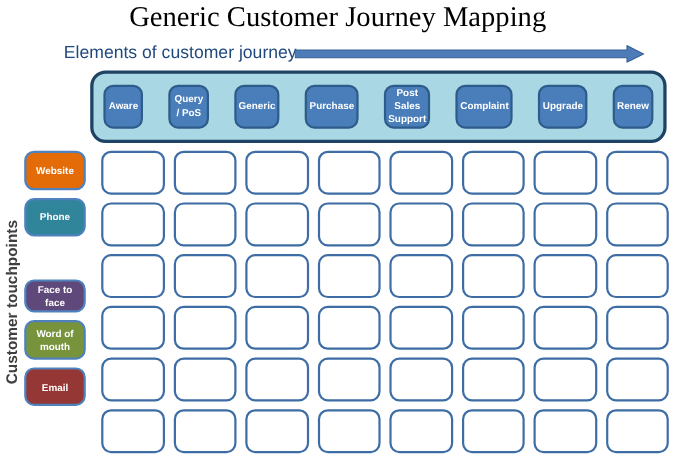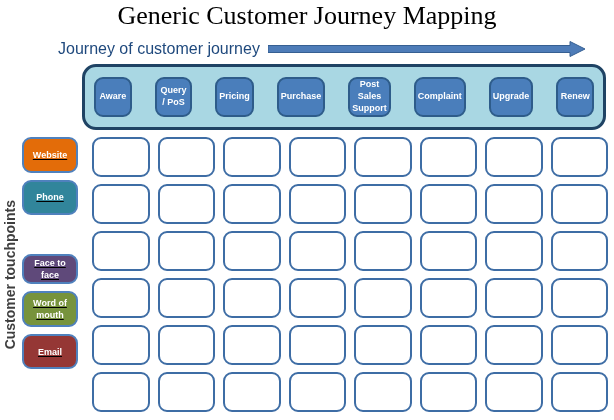--- a/index.html
+++ b/index.html
@@ -91,21 +91,20 @@
     white-space: nowrap;
   }
 
   .touchpoint-col {
     position: absolute;
     left: 22px; top: 137px;
     width: 56px; height: 275px;
     display: grid;
     grid-template-rows: repeat(6, 1fr);
     row-gap: 7px;
-    text-decoration: underline;
   }
   .touchpoint-box {
     box-sizing: border-box;
     border: 2px solid var(--touchpoint-border, #4F81BD);
     border-radius: 9px;
     color: #ffffff;
     font-size: 9px;
     font-weight: bold;
     line-height: 1.35;
     display: flex;
@@ -132,30 +131,30 @@
     border-radius: 9px;
   }
 </style>
 </head>
 <body>
 
 <div class="page">
 
   <div class="title">Generic Customer Journey Mapping</div>
 
-  <div class="journey-axis-label">Journey of customer journey</div>
+  <div class="journey-axis-label">Elements of customer journey</div>
 
   <svg class="journey-arrow" viewBox="0 0 318 16" xmlns="http://www.w3.org/2000/svg">
     <path d="M0 4.5 H302 V0.5 L317 8 L302 15.5 V11.5 H0 Z"></path>
   </svg>
 
   <div class="stage-band">
     <div class="stage-box">Aware</div>
     <div class="stage-box">Query / PoS</div>
-    <div class="stage-box">Pricing</div>
+    <div class="stage-box">Generic</div>
     <div class="stage-box">Purchase</div>
     <div class="stage-box">Post Sales Support</div>
     <div class="stage-box">Complaint</div>
     <div class="stage-box">Upgrade</div>
     <div class="stage-box">Renew</div>
   </div>
 
   <div class="touchpoint-axis">
     <span>Customer touchpoints</span>
   </div>

